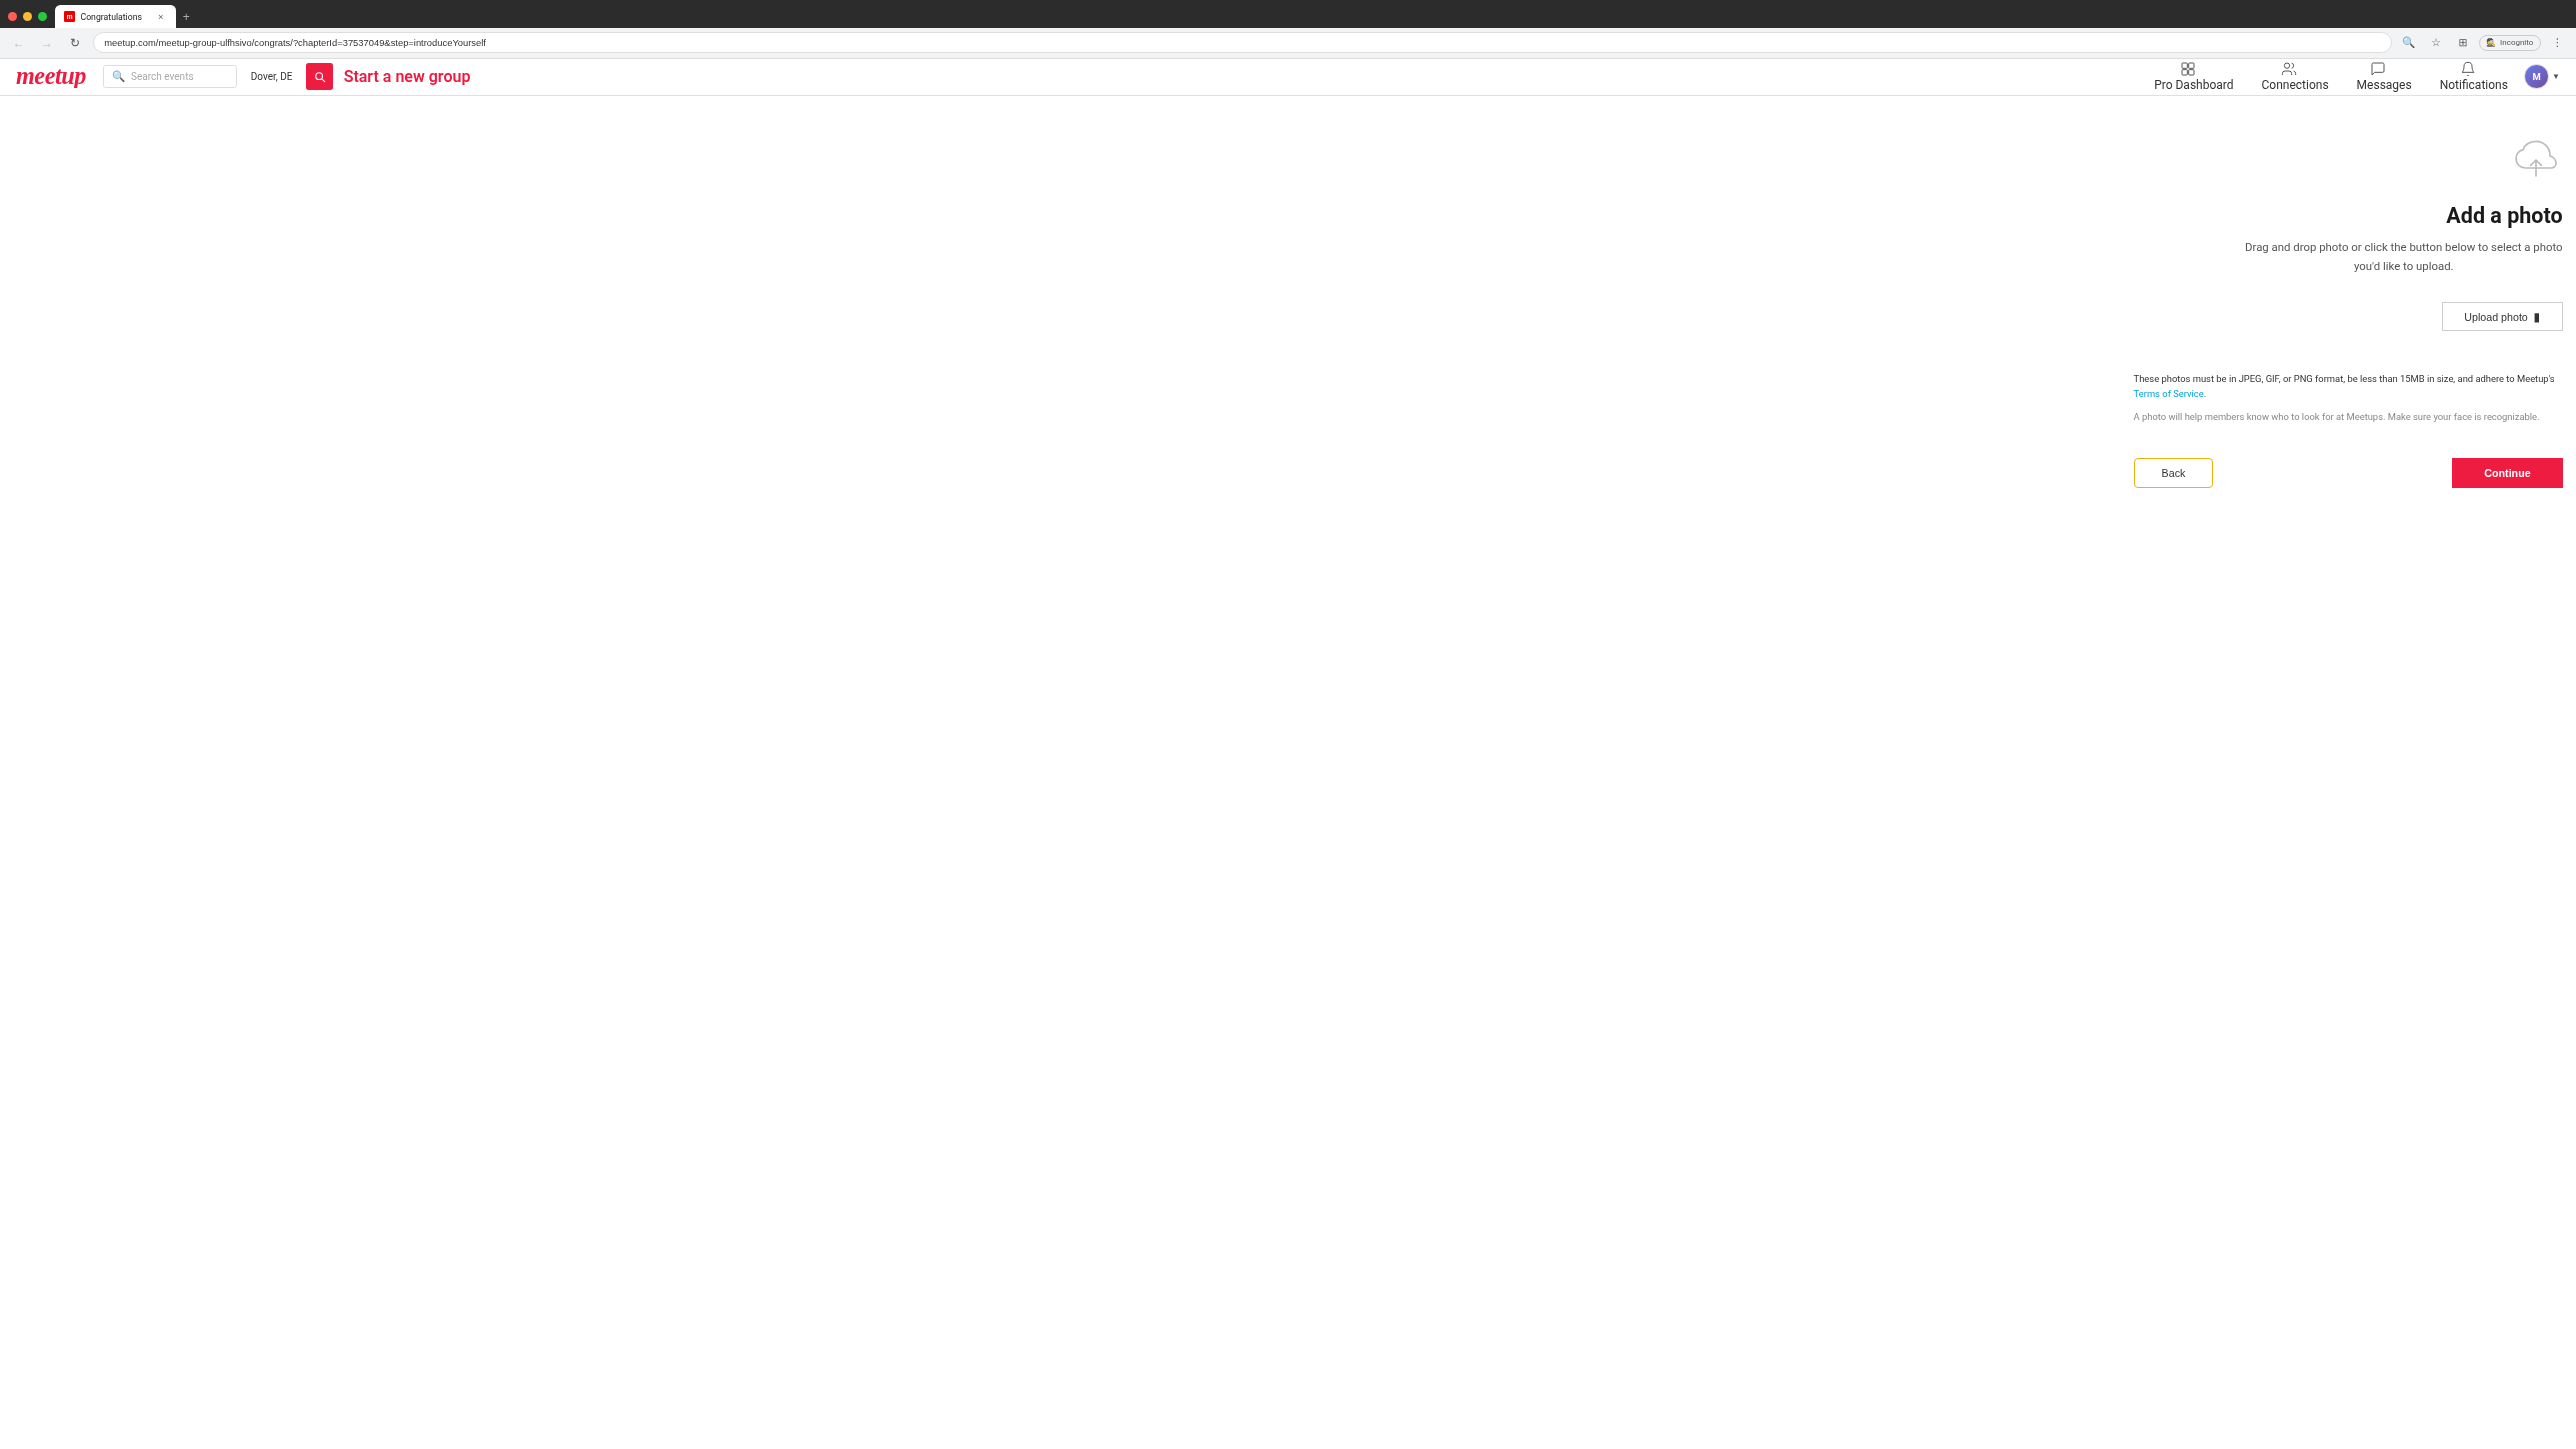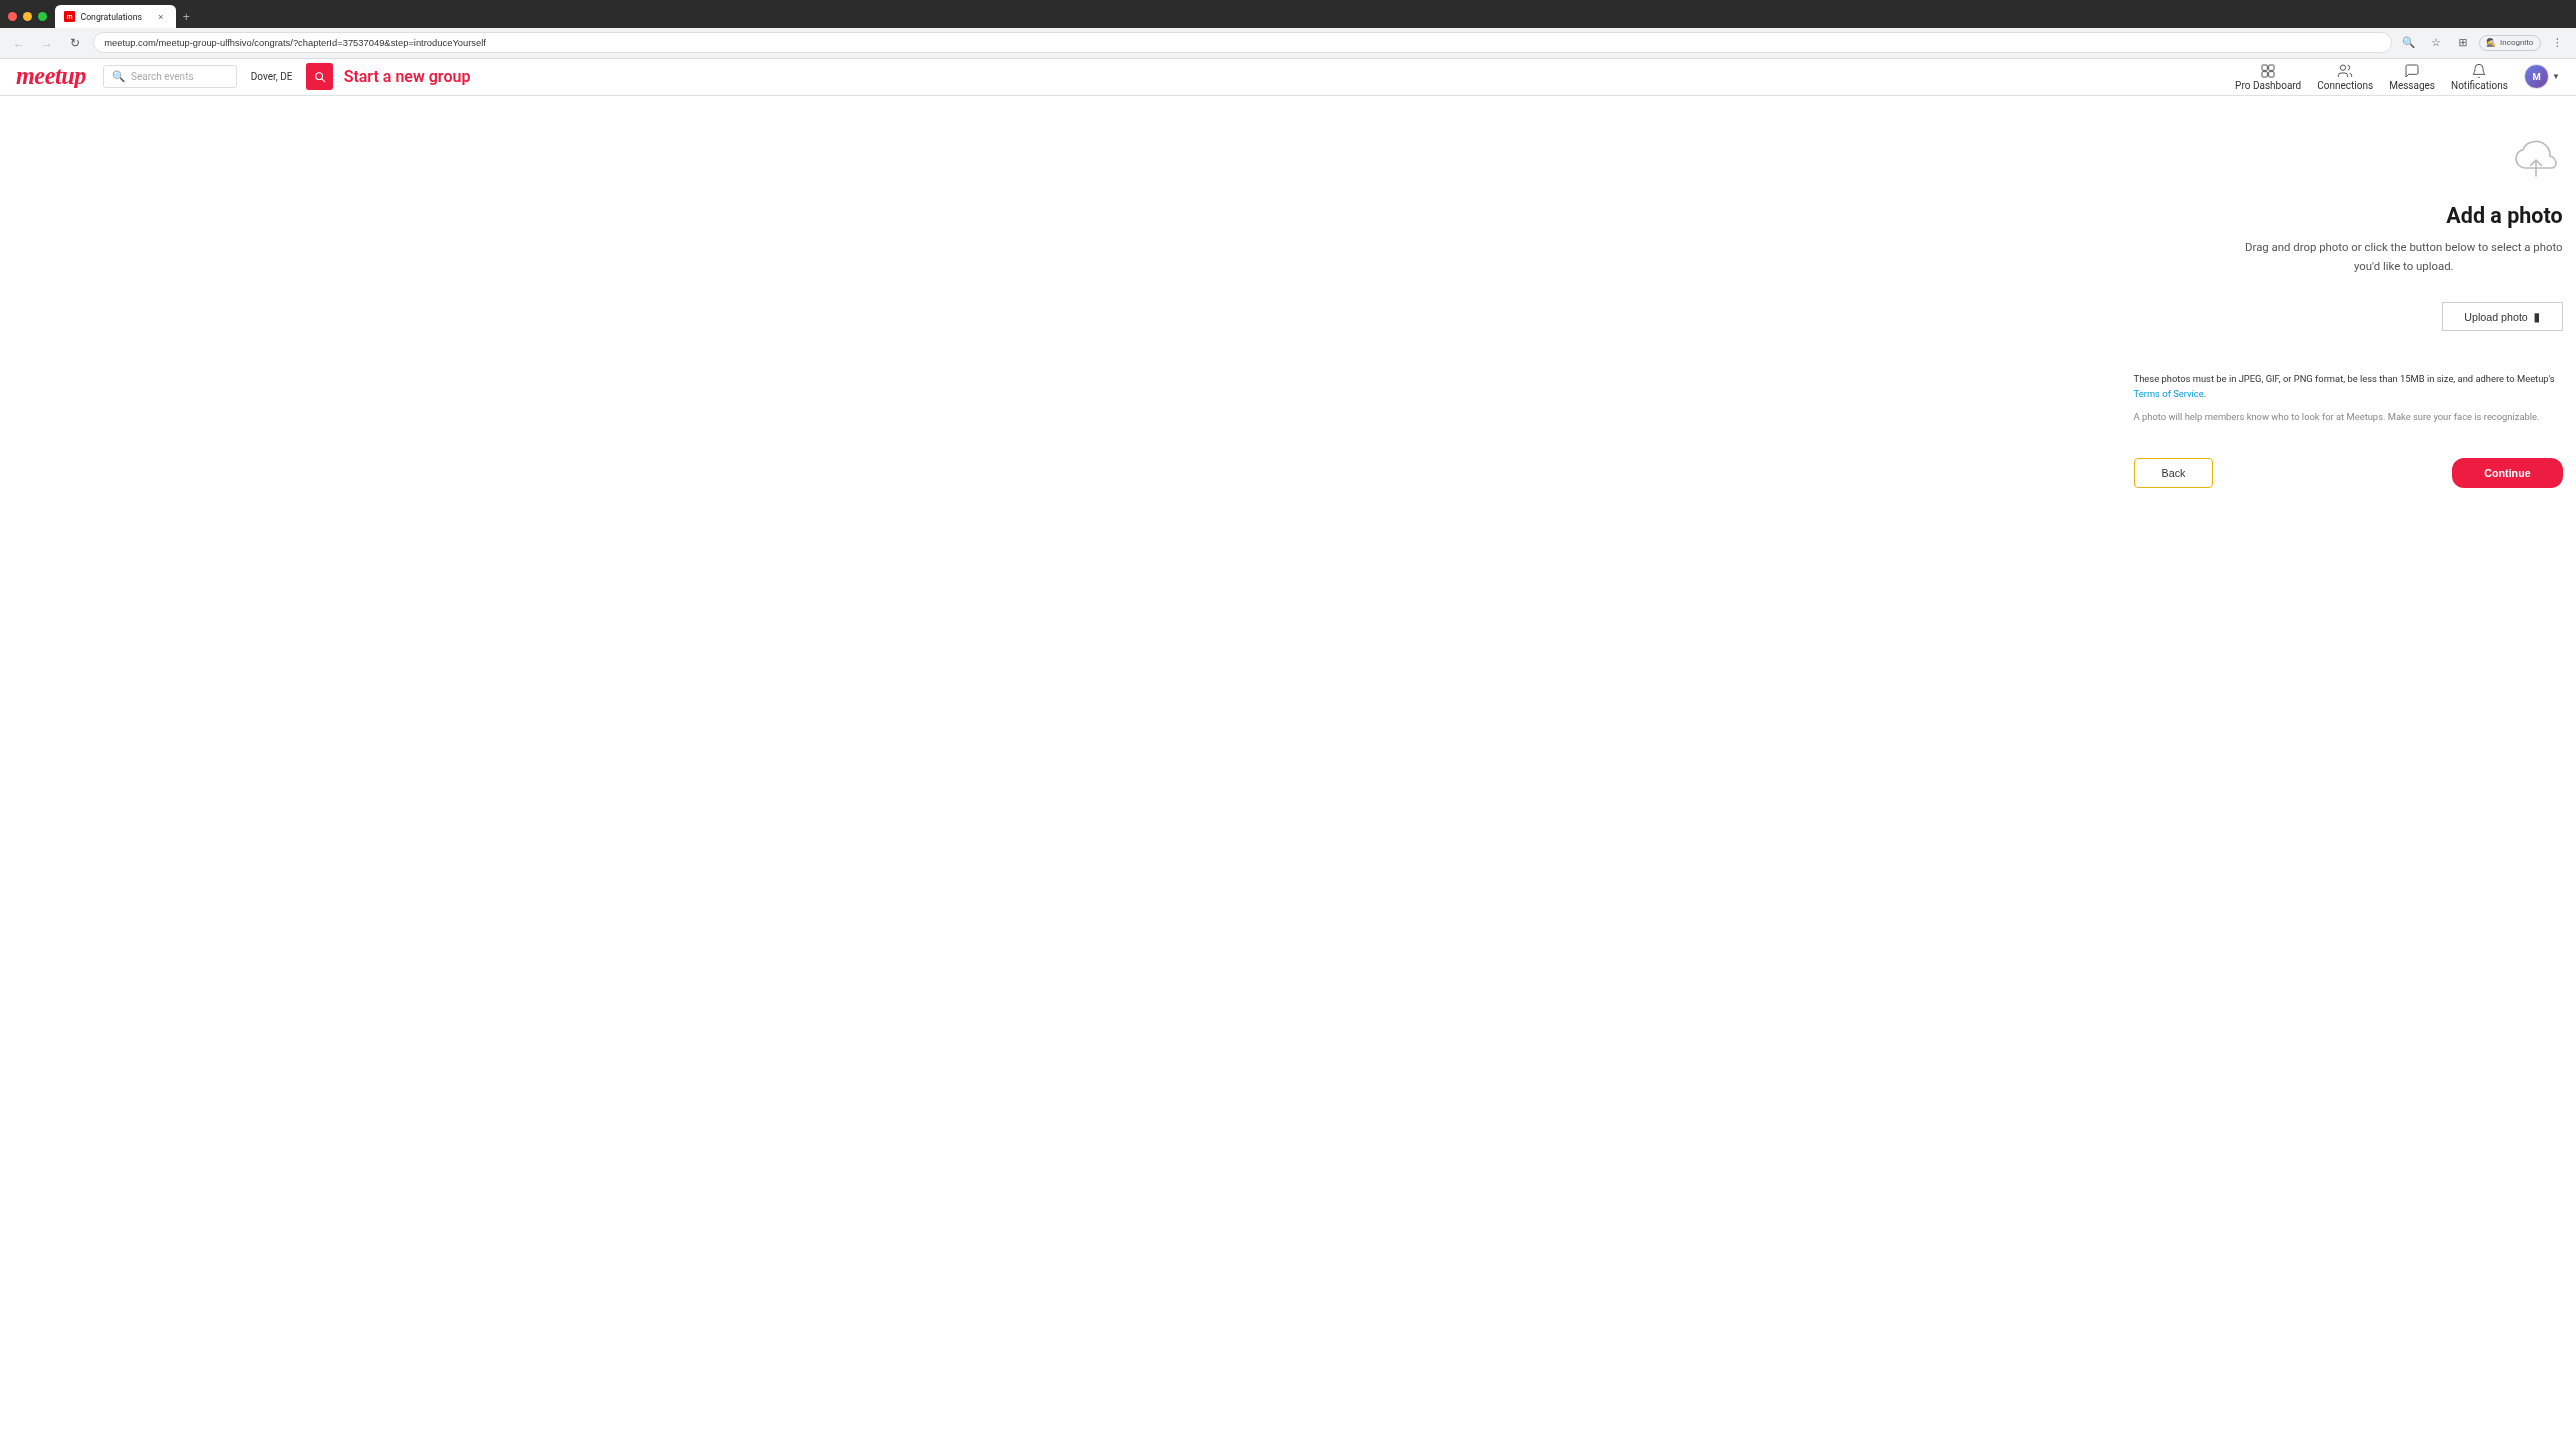--- a/index.html
+++ b/index.html
@@ -260,22 +260,23 @@
       font-size: 8px;
       text-decoration: none;
     }
 
     .nav-action-item svg {
       width: 16px;
       height: 16px;
     }
 
     .nav-action-label {
-      font-size: 10px;
-      color: #333;
+      font-size: 12px;
+      color: #333;
+      margin-left: 12px;
     }
 
     .avatar-circle {
       width: 25.5px;
       height: 25.5px;
       border-radius: 50%;
       background: linear-gradient(135deg, #667eea 0%, #764ba2 100%);
       display: flex;
       align-items: center;
       justify-content: center;
@@ -370,21 +371,21 @@
       border-radius: 4px;
       padding: 8px 27px;
       font-size: 10.7px;
       color: #333;
       cursor: pointer;
     }
 
     .continue-btn {
       background: #ed1c40;
       border: none;
-      border-radius: 12px;
+      border-radius: 0;
       padding: 8px 32px;
       font-size: 10.7px;
       font-weight: 600;
       color: #fff;
       cursor: pointer;
     }
 
     .cursor-indicator {
       display: inline-block;
       font-size: 12px;

